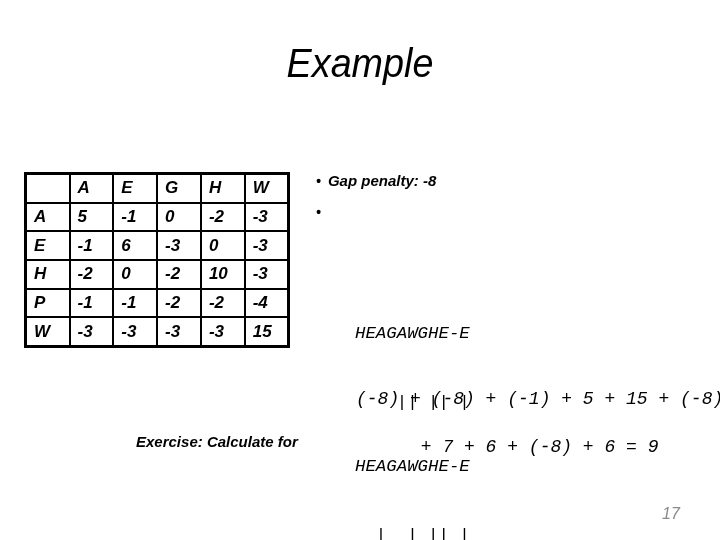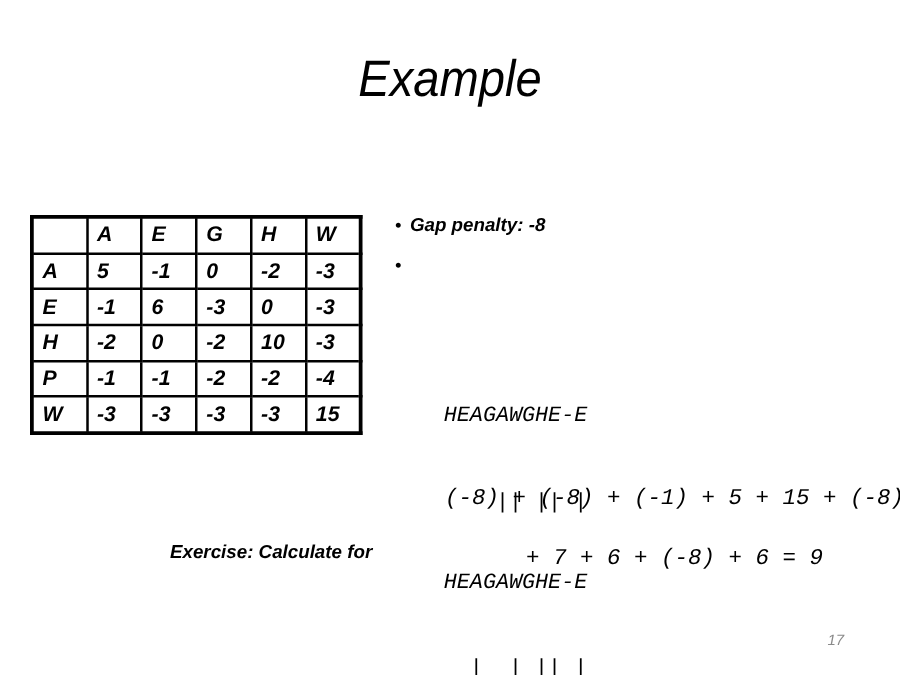--- a/index.html
+++ b/index.html
@@ -90,21 +90,21 @@
     left: 88px;
     top: 433px;
     font-size: 15px;
     font-weight: bold;
     margin-left: 48px;
   }
   .page-number {
     position: absolute;
     left: 662px;
     top: 505px;
-    font-size: 12px;
+    font-size: 16px;
     color: #8a8a8a;
   }
 </style>
 </head>
 <body>
 
 <div class="slide">
 
   <div class="title">Example</div>
 

